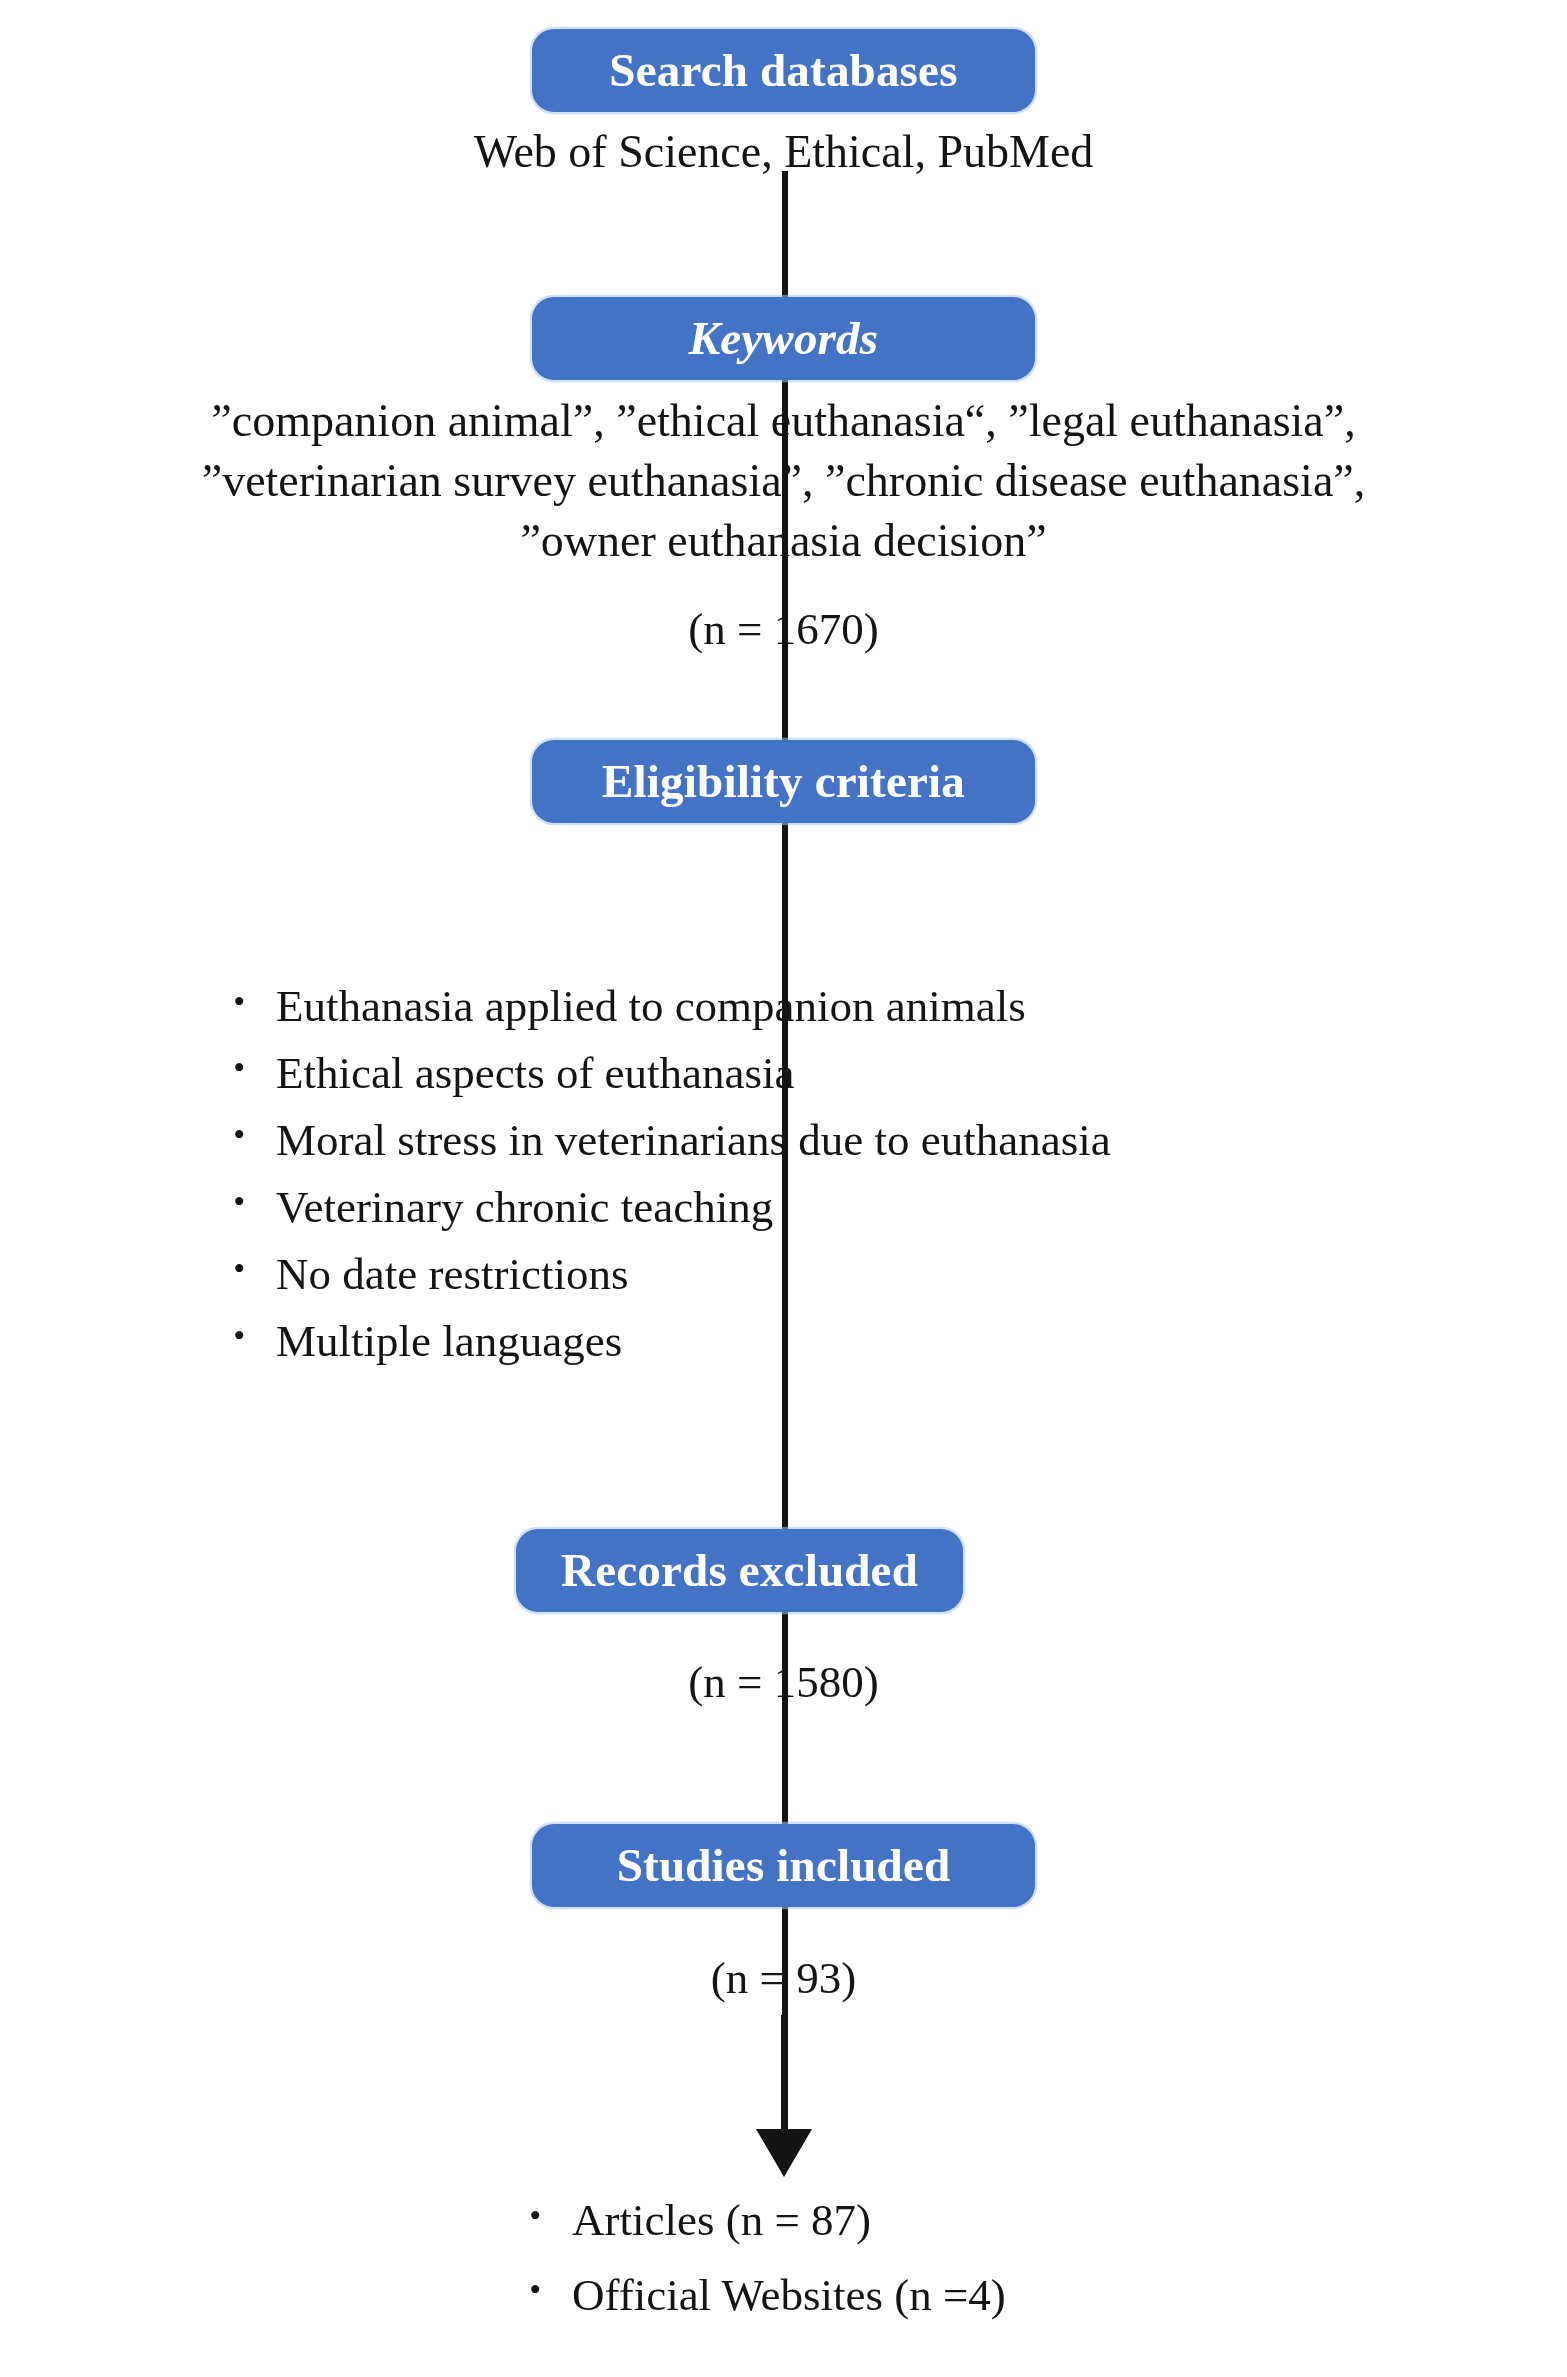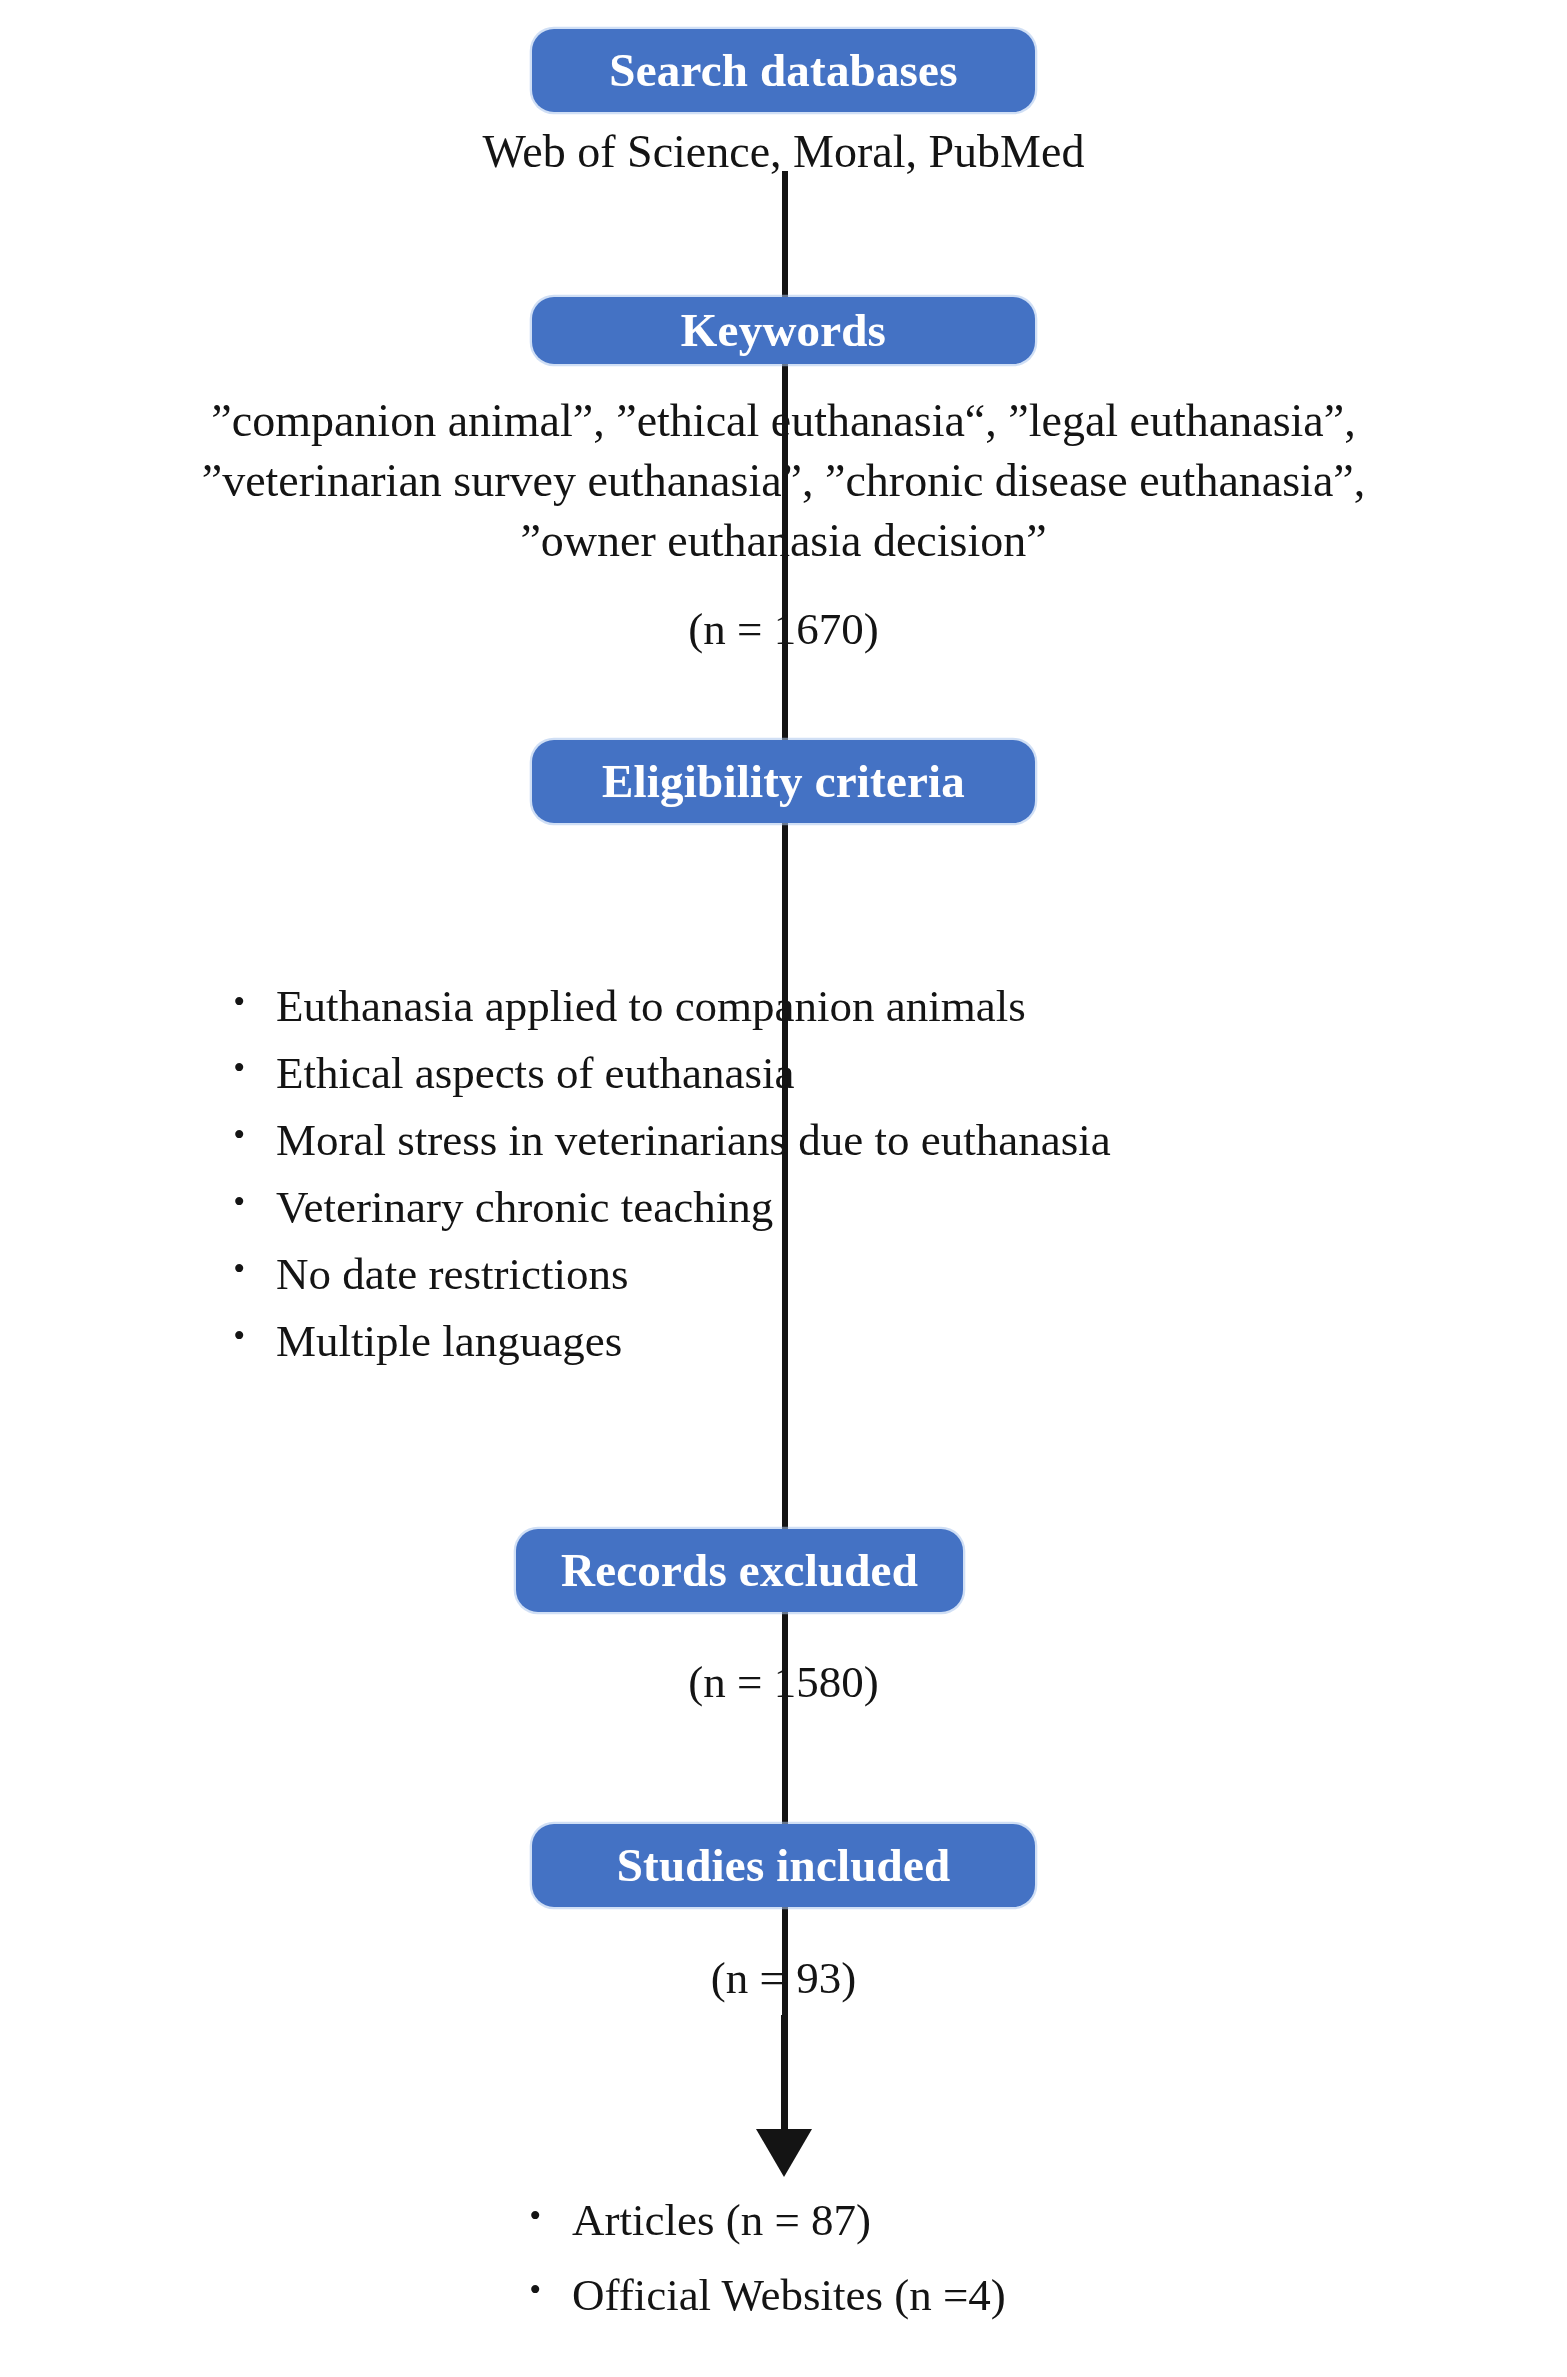--- a/index.html
+++ b/index.html
@@ -117,23 +117,23 @@
   <div class="connector" style="left:782px; top:826px; height:725px;"></div>
   <div class="connector" style="left:782px; top:1551px; height:301px;"></div>
   <div class="connector" style="left:782px; top:1852px; height:163px;"></div>
 
   <div class="arrow-stem" style="left:781px; top:2015px; height:127px;"></div>
   <div class="arrow-head" style="left:756px; top:2129px;"></div>
 
   <div class="box" style="left:532px; top:29px; width:503px; height:83px;">
     <span>Search databases</span>
   </div>
-  <div class="caption" style="left:257px; top:123px; width:1053px;">Web of Science, Moral, PubMed</div>
+  <div class="caption" style="left:257px; top:123px; width:1053px;">Web of Science, Ethical, PubMed</div>
 
-  <div class="box" style="left:532px; top:297px; width:503px; height:67px;">
+  <div class="box" style="left:532px; top:297px; width:503px; height:83px;font-style:italic;">
     <span>Keywords</span>
   </div>
   <div class="caption" style="left:0px; top:392px; width:1567px;">”companion animal”, ”ethical euthanasia“, ”legal euthanasia”,</div>
   <div class="caption" style="left:0px; top:512px; width:1567px;">”owner euthanasia decision”</div>
   <div class="caption" style="left:0px; top:452px; width:1567px;">”veterinarian survey euthanasia”, ”chronic disease euthanasia”,</div>
   <div class="caption count" style="left:0px; top:601px; width:1567px;">(n = 1670)</div>
 
   <div class="box" style="left:532px; top:740px; width:503px; height:83px;">
     <span>Eligibility criteria</span>
   </div>

